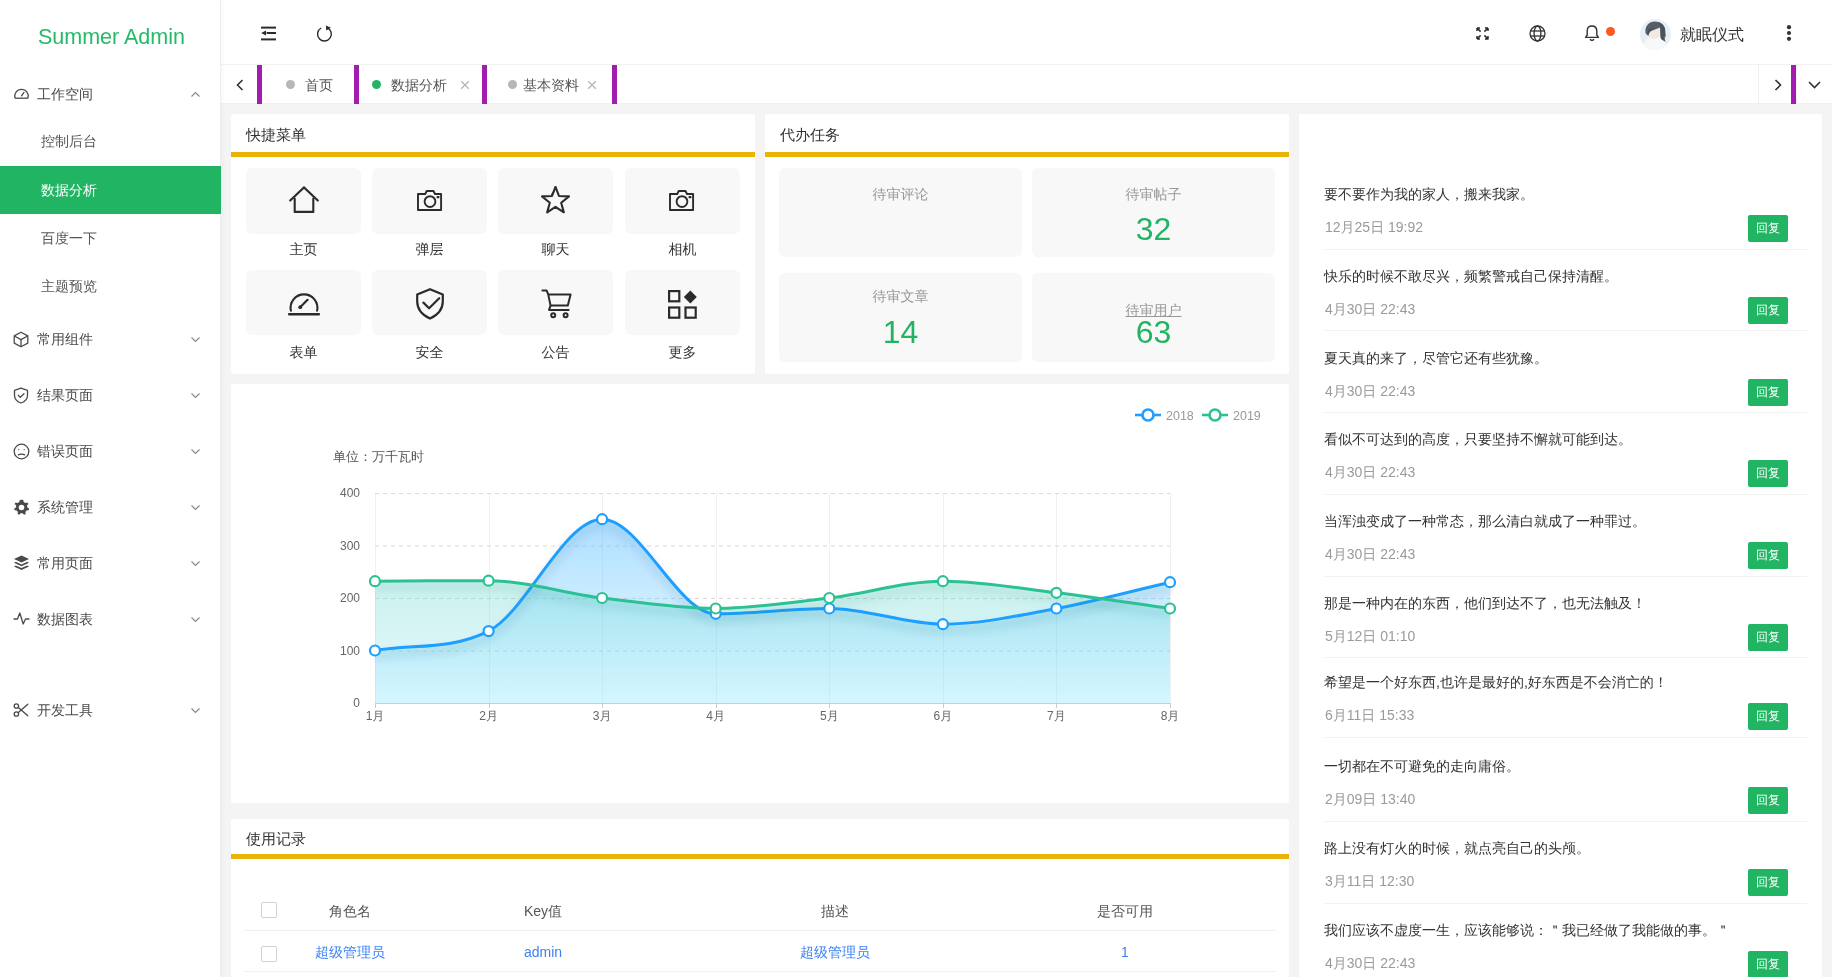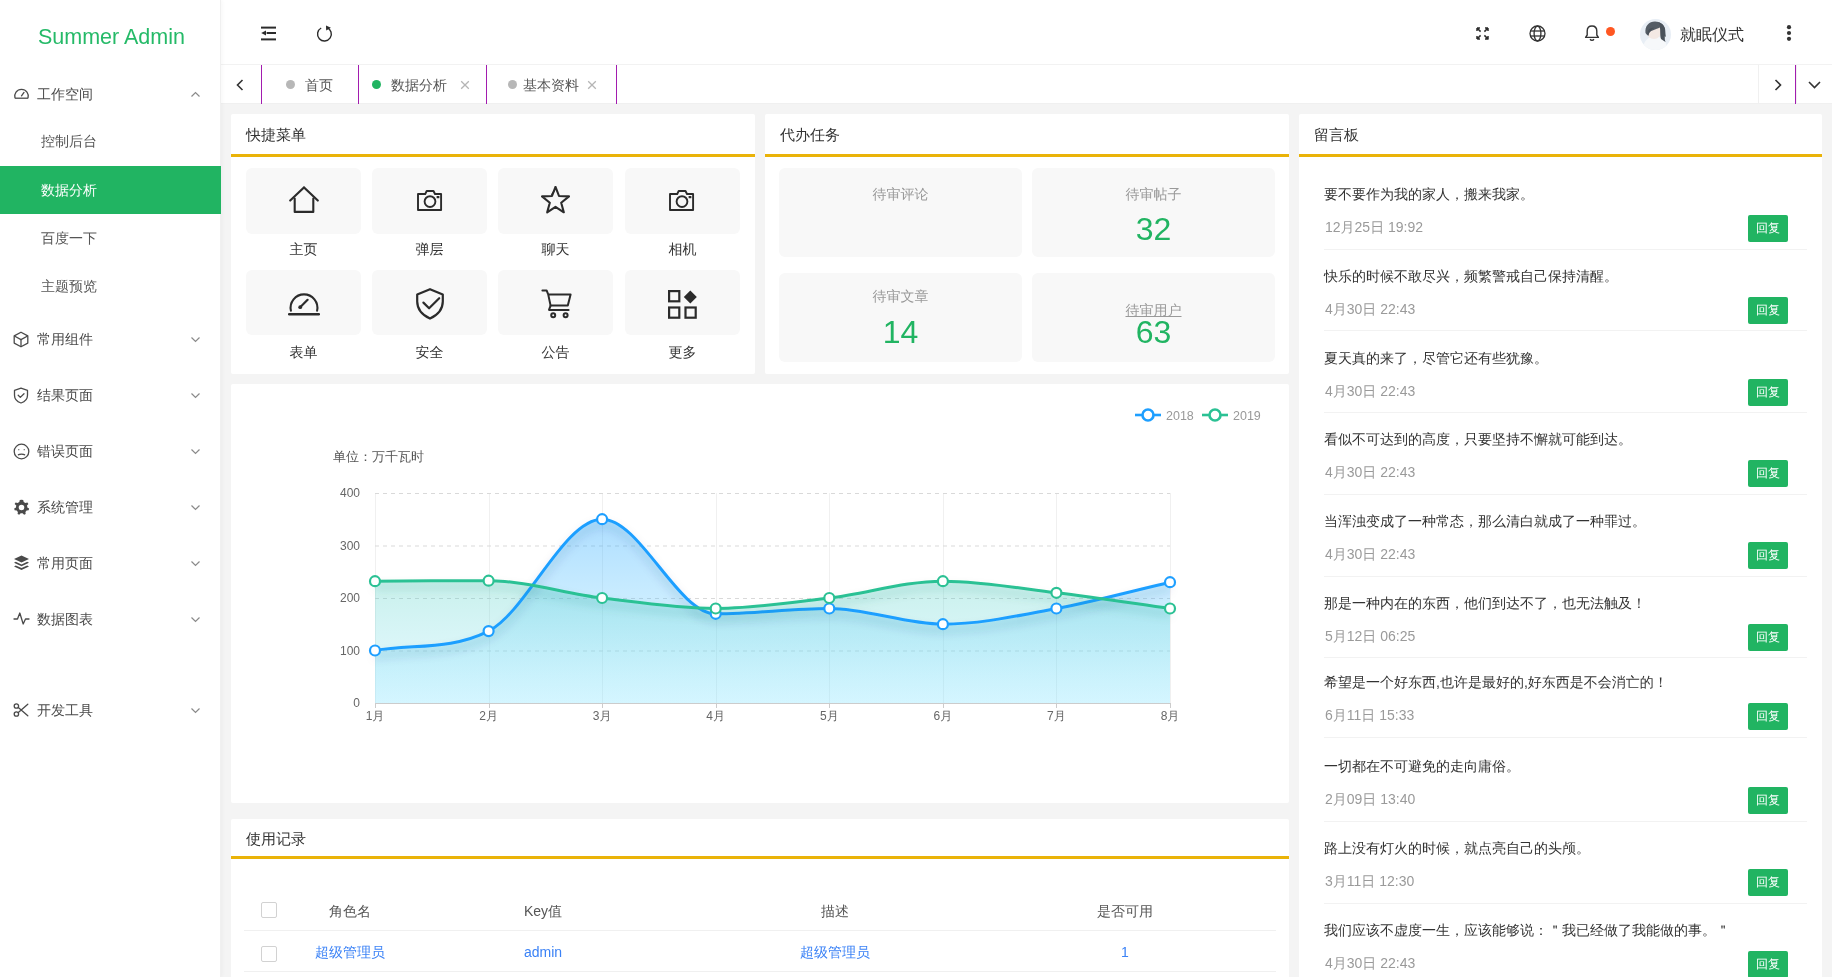--- a/index.html
+++ b/index.html
@@ -15,28 +15,28 @@
 .mi .t { position:absolute; left:37px; top:50%; margin-top:-8px; line-height:16px; }
 .mi svg.ic { position:absolute; left:13px; top:50%; margin-top:-8px; }
 .mi svg.ar { position:absolute; right:20px; top:50%; margin-top:-5px; }
 .smi { position:absolute; left:0; width:221px; height:48px; color:#565656; font-size:14px; }
 .smi .t { position:absolute; left:41px; top:50%; margin-top:-8px; line-height:16px; }
 .smi.act { background:#21b462; color:#fff; }
 
 #hd { position:absolute; left:221px; top:0; width:1611px; height:64px; background:#fff; }
 #tabs { position:absolute; left:221px; top:64px; width:1611px; height:40px; background:#fff;
   border-top:1px solid #f2f2f2; border-bottom:1px solid #f0f0f0; }
-.tab { position:absolute; top:0; height:39px; border-right:1px solid #a21caf; }
+.tab { position:absolute; top:0; height:39px; border-right:5px solid #a21caf; }
 .dot { position:absolute; top:50%; margin-top:-4.5px; width:9px; height:9px; border-radius:50%; background:#b7b7b7; }
 .dot.g { background:#21b462; }
 .tabt { position:absolute; top:50%; margin-top:-8px; font-size:14px; color:#555; line-height:16px; }
 
 #main { position:absolute; left:221px; top:104px; width:1611px; height:873px; background:#f4f4f4; }
 .card { position:absolute; background:#fff; border-radius:2px; }
-.chd { position:absolute; left:0; top:0; right:0; height:43px; border-bottom:3px solid #eab308;
+.chd { position:absolute; left:0; top:0; right:0; height:43px; border-bottom:5px solid #eab308;
   font-size:15px; color:#333; line-height:42px; padding-left:15px; }
 .gbox { position:absolute; background:#f8f8f8; border-radius:6px; }
 .glab { position:absolute; font-size:14px; color:#333; text-align:center; }
 .slab { position:absolute; font-size:14px; color:#999; text-align:center; }
 .snum { position:absolute; font-size:32px; line-height:32px; color:#21b462; text-align:center; }
 
 .msg { position:absolute; left:25px; right:15px; }
 .msg .mt { position:absolute; left:0; top:0; font-size:14px; color:#333; line-height:15px; white-space:nowrap; }
 .msg .md { position:absolute; left:1px; top:33px; font-size:14px; color:#9a9a9a; line-height:15px; }
 .msg .mb { position:absolute; right:19px; top:28px; width:40px; height:27px; background:#21b462;
@@ -432,21 +432,20 @@
     <div class="hline" style="left:13px;top:111px;width:1032px;"></div>
     <div class="cbx" style="left:30px;top:127px;"></div>
     <div class="tbc" style="left:69px;top:125px;width:100px;">超级管理员</div>
     <div class="tbc" style="left:262px;top:125px;width:100px;">admin</div>
     <div class="tbc" style="left:554px;top:125px;width:100px;">超级管理员</div>
     <div class="tbc" style="left:844px;top:125px;width:100px;">1</div>
     <div class="hline" style="left:13px;top:152px;width:1032px;"></div>
   </div>
 
   <div class="card" style="left:1078px;top:10px;width:523px;height:980px;">
-    <div class="chd">留言板</div>
     <div class="msg" style="top:73px;height:82px;">
       <div class="mt">要不要作为我的家人，搬来我家。</div>
           <div class="md">12月25日 19:92</div>
           <div class="mb">回复</div>
           <div class="ml"></div>
     </div>
     <div class="msg" style="top:154.8px;height:82px;">
       <div class="mt">快乐的时候不敢尽兴，频繁警戒自己保持清醒。</div>
           <div class="md">4月30日 22:43</div>
           <div class="mb">回复</div>
@@ -465,21 +464,21 @@
           <div class="ml"></div>
     </div>
     <div class="msg" style="top:400px;height:82px;">
       <div class="mt">当浑浊变成了一种常态，那么清白就成了一种罪过。</div>
           <div class="md">4月30日 22:43</div>
           <div class="mb">回复</div>
           <div class="ml"></div>
     </div>
     <div class="msg" style="top:481.8px;height:82px;">
       <div class="mt">那是一种内在的东西，他们到达不了，也无法触及！</div>
-          <div class="md">5月12日 06:25</div>
+          <div class="md">5月12日 01:10</div>
           <div class="mb">回复</div>
           <div class="ml"></div>
     </div>
     <div class="msg" style="top:561px;height:82px;">
       <div class="mt">希望是一个好东西,也许是最好的,好东西是不会消亡的！</div>
           <div class="md">6月11日 15:33</div>
           <div class="mb">回复</div>
           <div class="ml"></div>
     </div>
     <div class="msg" style="top:645.3px;height:82px;">

